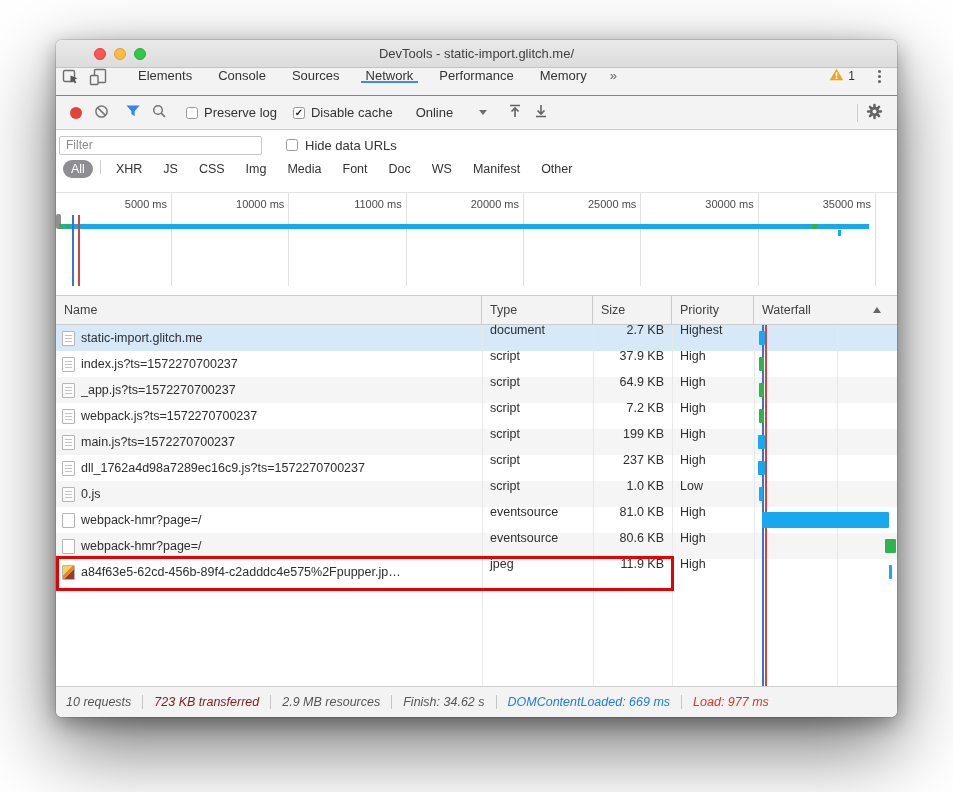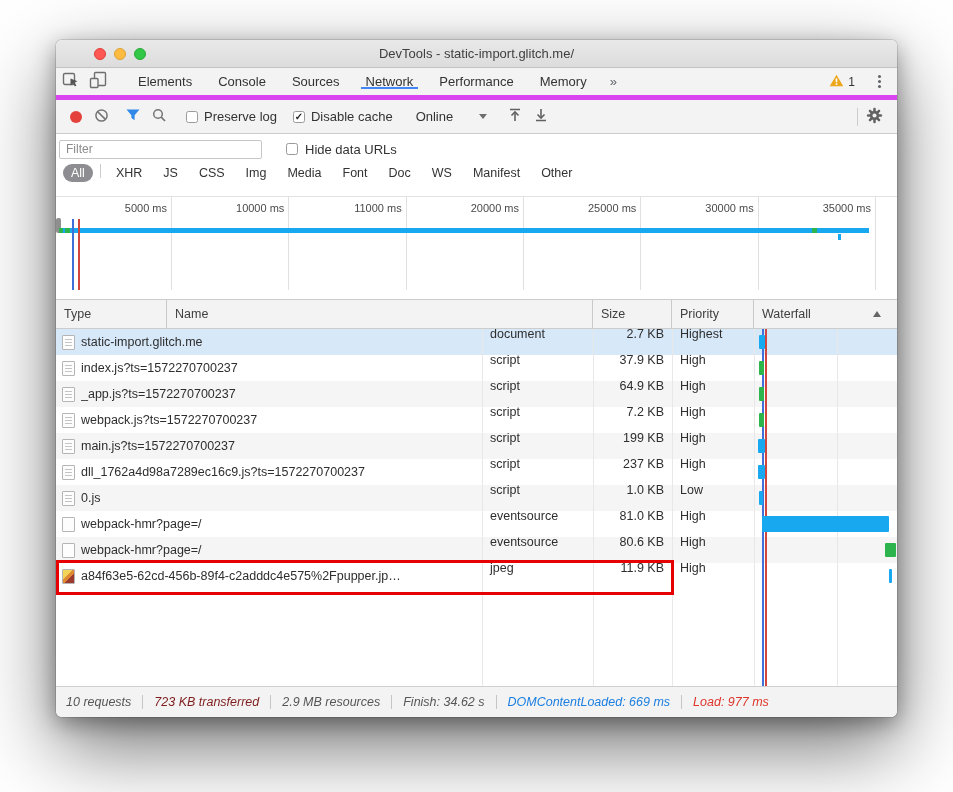--- a/index.html
+++ b/index.html
@@ -10,21 +10,21 @@
   
   .titlebar{height:27px;flex:0 0 27px;background:linear-gradient(#e9e9e9,#dcdcdc);border-bottom:1px solid #c3c3c3;
             display:flex;align-items:center;position:relative;padding-left:28px;}
   .traffic{display:flex;gap:8px;margin-left:10px;}
   .light{width:12px;height:12px;border-radius:50%;}
   .light.red{background:#fc5753;border:1px solid #df3e37;box-sizing:border-box;}
   .light.yellow{background:#fdbc40;border:1px solid #de9f34;box-sizing:border-box;}
   .light.green{background:#33c748;border:1px solid #27aa35;box-sizing:border-box;}
   .title-text{position:absolute;left:0;right:0;text-align:center;font-size:13px;color:#404040;}
   
-  .tabbar{height:27px;flex:0 0 27px;background:#f3f3f3;border-bottom:5px solid #d946ef;display:flex;align-items:center;}
+  .tabbar{height:27px;flex:0 0 27px;background:#f3f3f3;border-bottom:1px solid #d946ef;display:flex;align-items:flex-start;}
   .tabbar .iconbtn{display:flex;align-items:center;justify-content:center;width:28px;}
   .vsep{width:1px;background:#ccc;margin:5px 2px;}
   .tabs{display:flex;align-items:stretch;margin-left:8px;}
   .tab{display:flex;align-items:center;padding:0 13px;font-size:13px;color:#333;position:relative;cursor:default;}
   .tab.active::after{content:"";position:absolute;left:8px;right:8px;bottom:0;height:2px;background:#4285f4;}
   .tab.more{padding:0 10px;color:#5f6368;}
   .tabbar-right{margin-left:auto;display:flex;align-items:center;padding-right:6px;}
   .warn-wrap{display:flex;align-items:center;gap:4px;padding:0 8px;font-size:12px;color:#333;}
   .kebab{display:flex;flex-direction:column;gap:2px;padding:0 10px;}
   .kebab i{width:3px;height:3px;border-radius:50%;background:#5f6368;}
@@ -275,22 +275,22 @@
         <div class="tl-bar" style="left: 3px; width: 810px; background: rgb(24, 168, 240);"></div>
         <div class="tl-bar" style="left: 3px; width: 4px; background: rgb(45, 180, 77);"></div>
         <div class="tl-bar" style="left: 9px; width: 5px; background: rgb(45, 180, 77);"></div>
         <div class="tl-bar" style="left: 756px; width: 5px; background: rgb(45, 180, 77);"></div>
         <div class="tl-subtick" style="left: 782px; background: rgb(24, 168, 240);"></div>
         <div class="tl-line" style="left: 16px; background: rgb(63, 111, 216);"></div>
         <div class="tl-line" style="left: 22px; background: rgb(208, 69, 62);"></div>
       </div>
 
     <div class="thead">
+      <div class="th name">Name</div>
       <div class="th type">Type</div>
-      <div class="th name">Name</div>
       <div class="th size">Size</div>
       <div class="th priority">Priority</div>
       <div class="th waterfall">
         <span>Waterfall</span>
         <span class="sort-arrow"></span>
       </div>
     </div>
 
     <div class="tbody" id="tbody">
       <div class="rows" id="rows">

